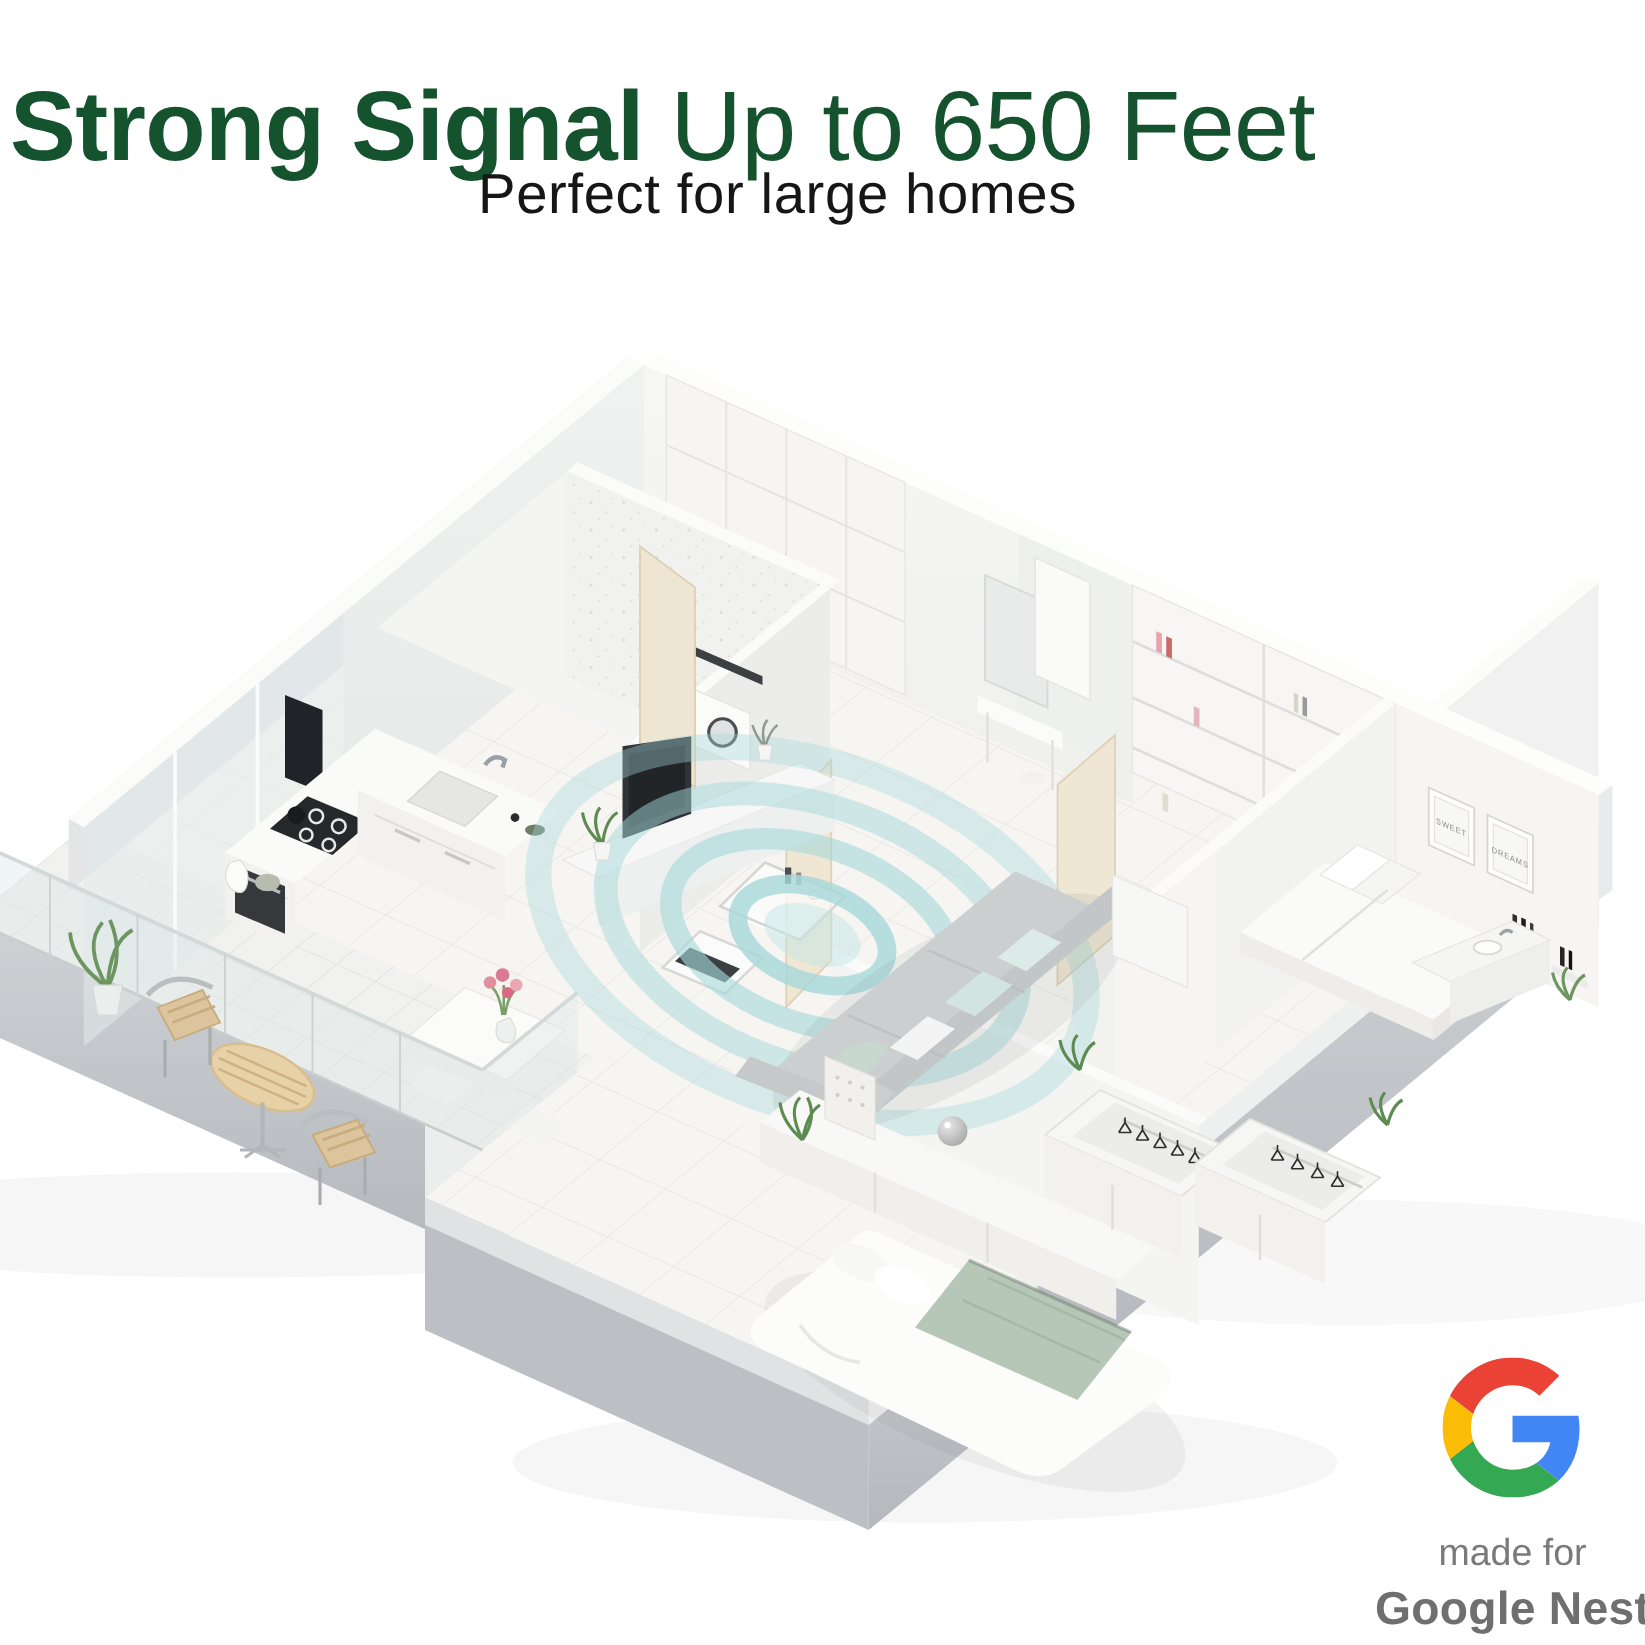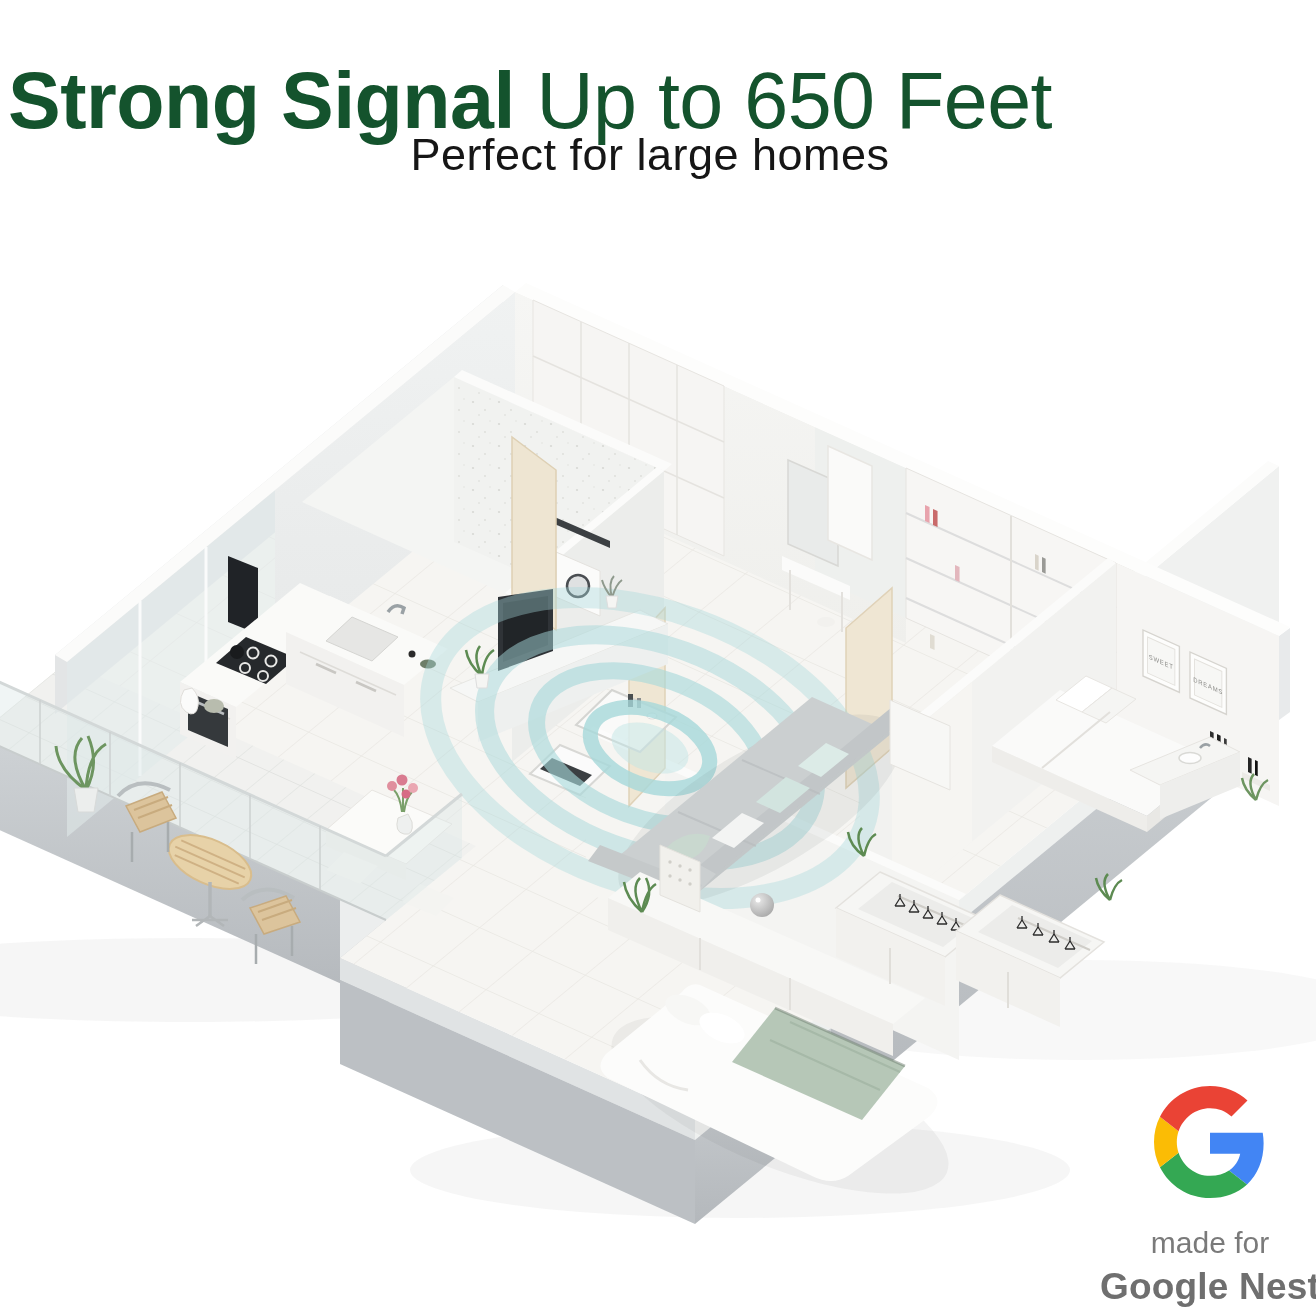--- a/index.html
+++ b/index.html
@@ -3,21 +3,21 @@
 <meta charset="utf-8">
 <style>
   html,body{margin:0;padding:0;background:#ffffff;}
   .page{position:relative;width:1316px;height:1316px;background:#ffffff;overflow:hidden;
         font-family:"Liberation Sans", sans-serif;}
   .headline{position:absolute;left:8px;top:0px;white-space:nowrap;
             font-size:79px;line-height:1.22;color:#14532d;letter-spacing:-0.5px;}
   .headline .strong{font-weight:700;}
   .headline .light{font-weight:400;}
   .subtitle{position:absolute;top:129px;left:0;width:1244px;text-align:center;
-            font-size:45px;font-weight:400;color:#161616;letter-spacing:0.5px;padding-left:28px;}
+            font-size:45px;font-weight:400;color:#161616;letter-spacing:0.5px;}
   .scene{position:absolute;left:0;top:0;width:1316px;height:1316px;}
   .badge{position:absolute;left:1080px;top:1086px;width:260px;text-align:center;}
   .badge .glogo{display:block;margin:0 auto 28px auto;}
   .badge .made-for{font-size:30px;color:#7a7a7a;font-weight:400;}
   .badge .brand{font-size:37px;color:#6f6f6f;font-weight:700;letter-spacing:0.2px;margin-top:6px;}
   svg text.frame-text{font-family:"Liberation Sans", sans-serif;font-size:6.5px;
         letter-spacing:0.8px;fill:#8b8b88;}
 </style>
 </head>
 <body>

